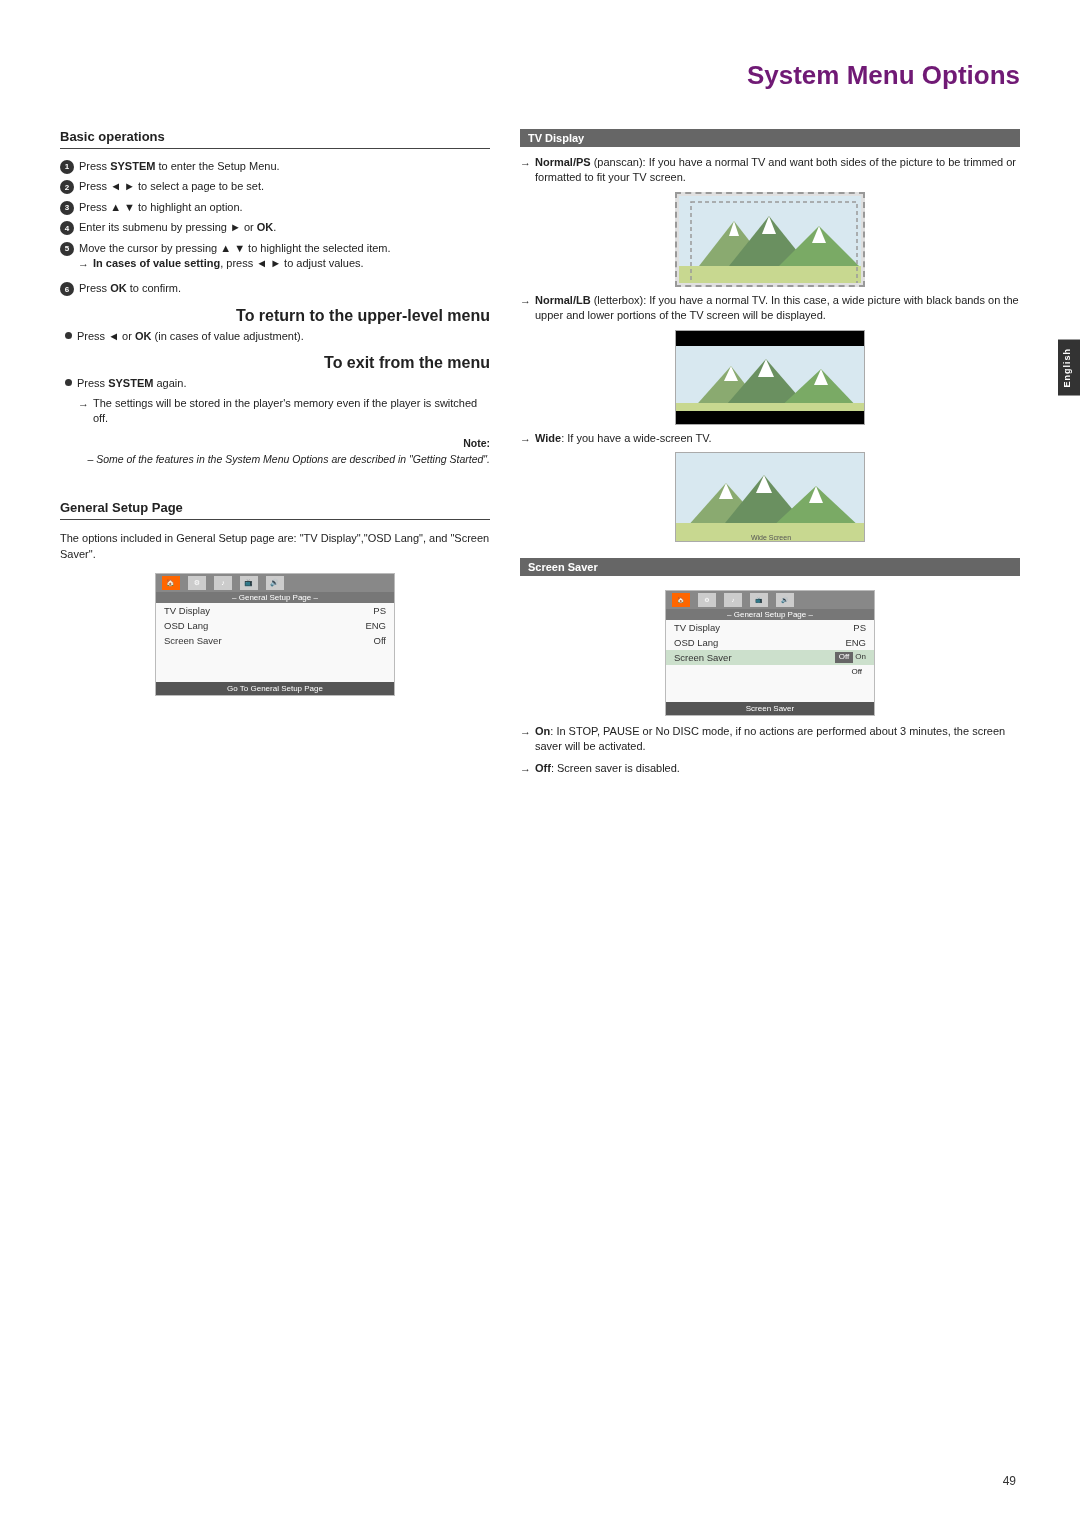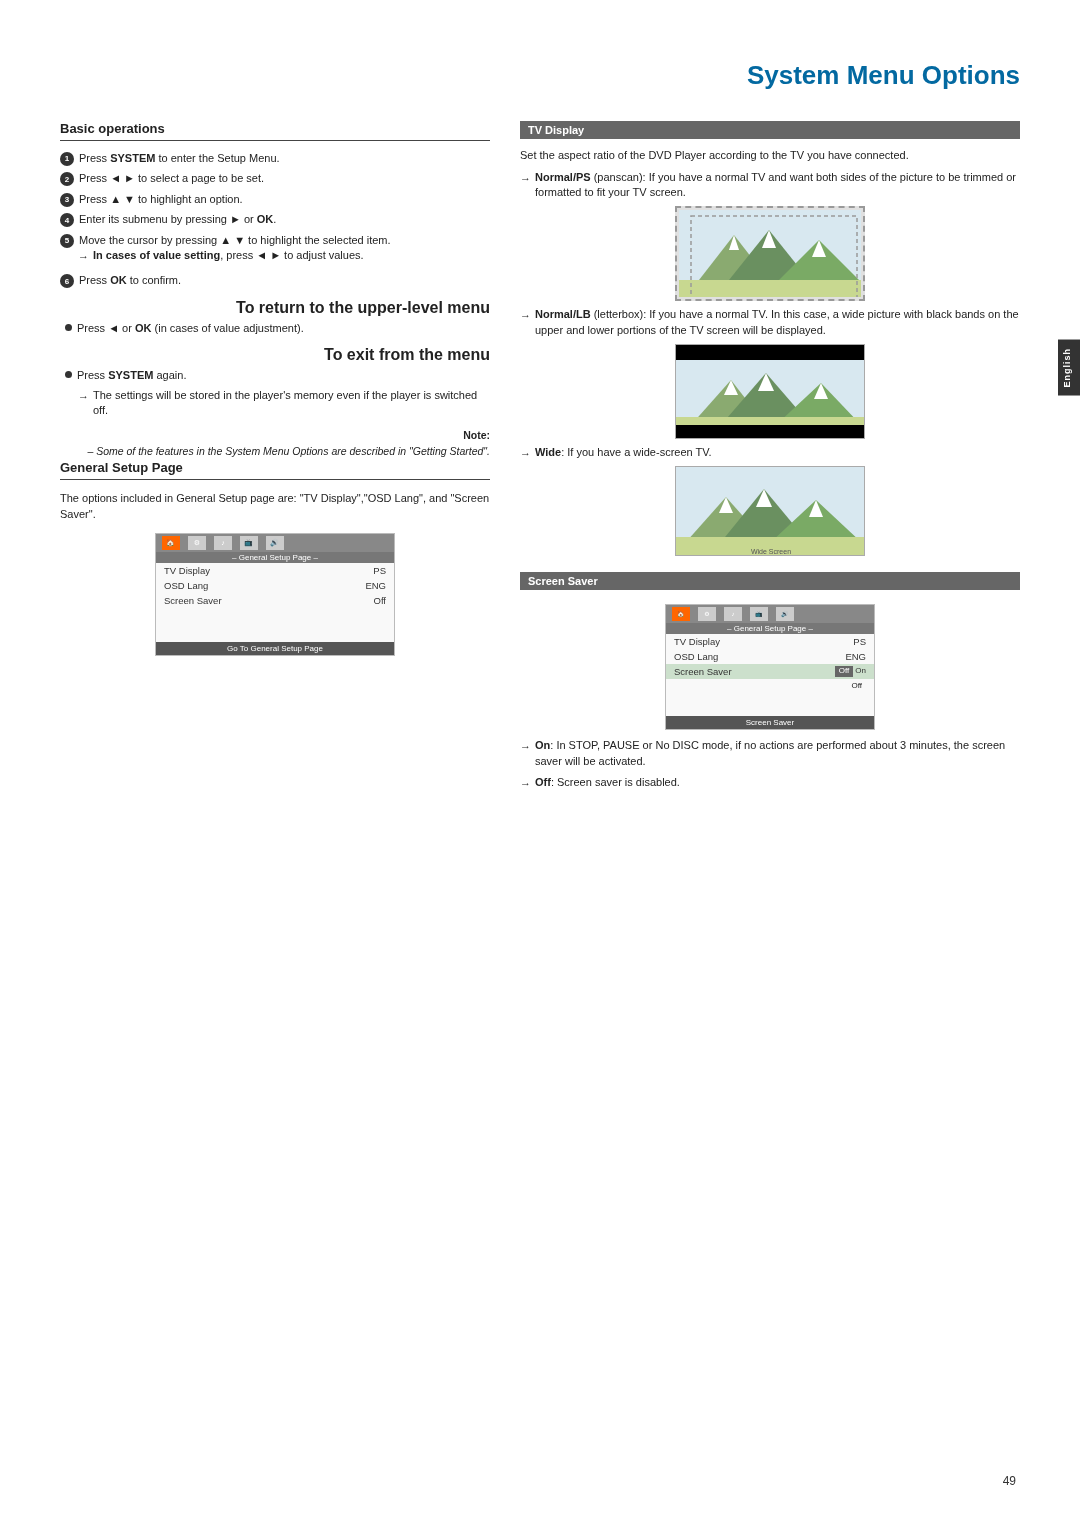--- a/index.html
+++ b/index.html
@@ -34,22 +34,22 @@
       text-orientation: mixed;
       transform: rotate(180deg);
       padding: 8px 4px;
       letter-spacing: 1px;
     }
 
     .page-title {
       text-align: right;
       font-size: 26px;
       font-weight: bold;
-      color: #0369a1;
-      margin-bottom: 30px;
+      color: #701a75;
+      margin-bottom: 38px;
       padding-bottom: 0;
     }
 
     .two-col {
       display: flex;
       gap: 30px;
     }
 
     .left-col {
       width: 430px;
@@ -163,21 +163,21 @@
       line-height: 1.5;
       text-align: right;
     }
 
     .note-block .note-label {
       font-style: normal;
       font-weight: bold;
     }
 
     .general-setup-section {
-      margin-top: 0;
+      margin-top: 32px;
     }
 
     
     .menu-table {
       border: 1px solid #bbb;
       width: 240px;
       margin: 10px auto;
       font-size: 9.5px;
       background: #f9f9f9;
     }
@@ -392,21 +392,20 @@
           <div class="menu-footer">Go To General Setup Page</div>
         </div>
       </div>
 
     </div>
 
     <div class="right-col">
 
       <div class="tv-display-section">
         <div class="section-title-box">TV Display</div>
-        <p style="margin-bottom:6px; line-height:1.5;">Set the aspect ratio of the DVD Player according to the TV you have connected.</p>
 
         
         <div class="right-arrow-text">
           <span class="right-arrow-sym">→</span>
           <span><strong>Normal/PS</strong> (panscan): If you have a normal TV and want both sides of the picture to be trimmed or formatted to fit your TV screen.</span>
         </div>
 
         
         <div class="img-container">
           <svg width="190" height="95" class="dashed-border-img" style="border:2px dashed #999; background:#e0e0e0; display:block; margin:4px auto;">

